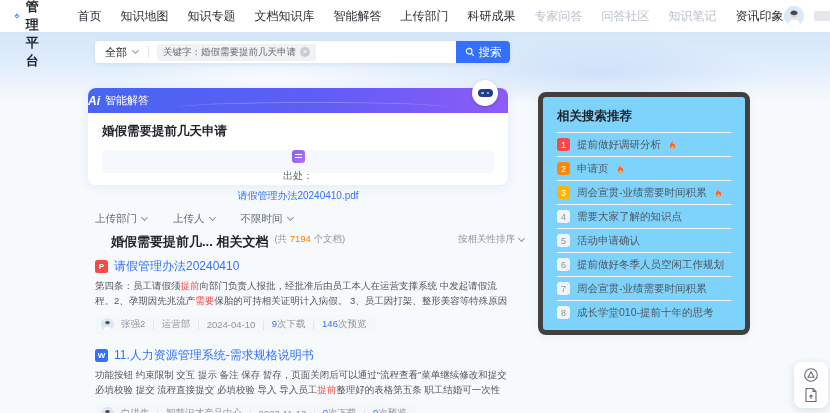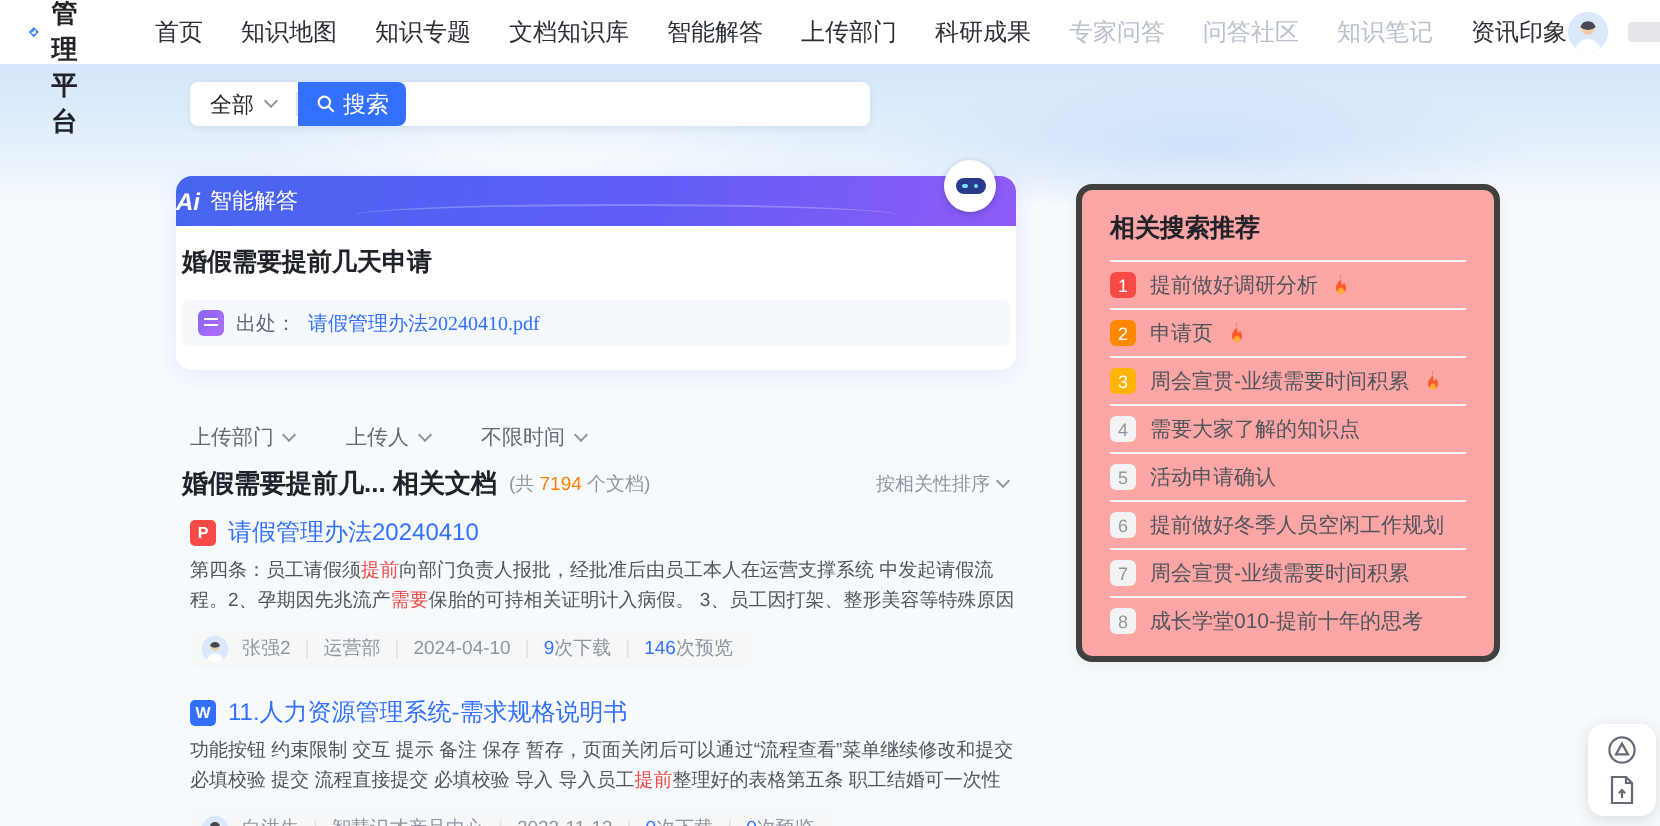--- a/index.html
+++ b/index.html
@@ -23,21 +23,21 @@
   .logo{ display:flex; align-items:center; gap:6px; cursor:pointer; }
   .logo svg{ width:18px; height:18px; }
   .brand{ font-size:13px; font-weight:bold; color:#1f2329; letter-spacing:.5px; }
   .main-nav{ display:flex; gap:19px; margin-left:26px; font-size:12px; color:#2b2f36; }
   .nav-item{ cursor:pointer; white-space:nowrap; }
   .nav-item.muted{ color:#b9c1cd; }
   .header-right{ margin-left:auto; display:flex; align-items:center; gap:10px; }
   .avatar20{ width:20px; height:20px; border-radius:50%; background:#d9e8fb; overflow:hidden; cursor:pointer; }
   .name-masked{ width:40px; height:10px; border-radius:2px; background:#e4e6e9; }
   
-  .search-row{ position:absolute; top:41px; left:95px; width:340px; height:22px; background:#fff;
+  .search-row{ position:absolute; top:41px; left:95px; width:415px; height:22px; background:#fff;
     border-radius:4px; display:flex; align-items:center; box-shadow:0 1px 4px rgba(31,35,41,.08); z-index:5; }
   .scope{ display:flex; align-items:center; gap:6px; padding:0 10px; font-size:11px; color:#1f2329; cursor:pointer; }
   .chev{ display:inline-block; width:5px; height:5px; border-right:1px solid currentColor;
     border-bottom:1px solid currentColor; transform:rotate(45deg); margin-top:-3px; color:#8f959e; }
   .search-divider{ width:1px; height:12px; background:#e5e6eb; }
   .search-input-zone{ flex:1; display:flex; align-items:center; height:100%; cursor:text; }
   .chip{ margin-left:8px; display:flex; align-items:center; gap:4px; background:#f1f2f4;
     border-radius:3px; padding:2px 6px; font-size:9.5px; color:#646a73; cursor:default; }
   .chip-x{ width:10px; height:10px; border-radius:50%; background:#c9ccd1; color:#fff; font-size:8px;
     line-height:10px; text-align:center; cursor:pointer; }
@@ -52,61 +52,61 @@
     display:flex; align-items:center; padding:0 0; color:#fff; }
   .ai-head::after{ content:""; position:absolute; left:90px; right:60px; top:14px; height:10px;
     border-top:1px solid rgba(255,255,255,.25); border-radius:50%; }
   .ai-badge{ font-weight:bold; font-style:italic; font-size:12px; margin-right:5px; }
   .ai-title{ font-size:11px; }
   .robot{ position:absolute; right:10px; top:-8px; width:26px; height:26px; background:#fff;
     border-radius:50%; box-shadow:0 1px 3px rgba(40,40,120,.35); display:flex; align-items:center; justify-content:center; }
   .robot .visor{ width:15px; height:8px; background:#273a8c; border-radius:4px; display:flex;
     align-items:center; justify-content:center; gap:3px; }
   .robot .eye{ width:2.5px; height:2.5px; border-radius:50%; background:#6fe3ff; }
-  .ai-body{ padding:8px 3px 12px;font-family:Liberation Serif, serif; }
+  .ai-body{ padding:8px 14px 12px; }
   .ai-q{ font-size:12.5px; font-weight:bold; color:#1f2329; margin:2px 0 9px; }
   .ai-answer-row{ display:flex; gap:8px; }
   .ai-a{ flex:1; font-size:9.5px; color:#51565d; line-height:14px; }
   .thumbs{ display:flex; gap:8px; align-self:flex-end; }
   .thumb{ cursor:pointer; display:flex; }
   .thumb.down svg{ transform:rotate(180deg); }
   .src-strip{ margin-top:10px; background:#f5f8fc; border-radius:4px; height:23px;
-    display:flex; align-items:center; gap:6px; padding:0 8px; font-size:10px; }
+    display:flex; align-items:center; gap:6px; padding:0 8px; font-size:10px;flex-direction:column; }
   .src-icon{ width:13px; height:13px; border-radius:3px; background:linear-gradient(135deg,#8a63f7,#b06ef8);
     position:relative; flex:none; }
   .src-icon::before{ content:""; position:absolute; left:3px; top:3.5px; width:7px; height:1.4px;
     background:#fff; box-shadow:0 3px 0 #fff; }
   .src-label{ color:#646a73; }
   .src-link{ color:#3370ff; cursor:pointer; }
   
   .filters{ position:absolute; top:212px; left:95px; display:flex; gap:26px; font-size:10.5px; color:#646a73; }
   .filter{ display:flex; align-items:center; gap:5px; cursor:pointer; }
-  .results-header{ position:absolute; top:233px; left:91px; width:413px; display:flex; align-items:center; }
+  .results-header{ position:absolute; top:233px; left:111px; width:413px; display:flex; align-items:flex-start; }
   .res-title{ font-size:13px; font-weight:bold; color:#1f2329; }
   .res-count{ font-size:9.5px; color:#8f959e; margin-left:6px; }
   .res-count .cnum{ color:#ff7d00; }
   .res-sort{ margin-left:auto; font-size:9.5px; color:#8f959e; display:flex; gap:4px; align-items:center; cursor:pointer; }
   .results-list{ position:absolute; top:258px; left:95px; width:413px; }
   .result{ margin-bottom:12px; }
   .r-title-row{ display:flex; align-items:center; gap:6px; margin-bottom:4px; }
   .ficon{ width:13px; height:13px; border-radius:2.5px; color:#fff; font-size:8px; font-weight:bold;
     display:flex; align-items:center; justify-content:center; flex:none; }
   .ficon.pdf{ background:#f54a45; }
   .ficon.doc{ background:#3370ff; }
   .r-title{ font-size:12px; color:#3370ff; cursor:pointer; }
   .r-snippet{ font-size:9.5px; color:#51565d; line-height:14.5px; max-height:29px; overflow:hidden; }
   .hl{ color:#f54a45; }
   .r-meta{ margin-top:7px; display:inline-flex; align-items:center; gap:7px; background:#f6f7f9;
     border-radius:3px; padding:3px 10px 3px 6px; font-size:9.5px; color:#8f959e; }
   .meta-num{ color:#3370ff; }
   .meta-div{ color:#dde0e4; }
   .avatar12{ width:13px; height:13px; border-radius:50%; background:#dbe9fb; overflow:hidden; flex:none; }
   
-  .sidebar{ position:absolute; left:538px; top:92px; width:212px; background:#fca5a5;
-    border:3px solid #404040; border-radius:8px; box-shadow:0 2px 8px rgba(31,35,41,.05);
+  .sidebar{ position:absolute; left:538px; top:92px; width:212px; background:#7dd3fc;
+    border:5px solid #404040; border-radius:8px; box-shadow:0 2px 8px rgba(31,35,41,.05);
     padding:11px 14px 6px; z-index:4; }
   .sb-title{ font-size:12.5px; font-weight:bold; color:#1f2329; padding-bottom:7px; }
   .sb-item{ display:flex; align-items:center; gap:7px; height:24px; border-top:1px solid #f2f3f5;
     font-size:10.5px; color:#51565d; cursor:pointer; white-space:nowrap; overflow:hidden; }
   .rank{ min-width:13px; height:13px; border-radius:3px; font-size:9px; display:flex; align-items:center;
     justify-content:center; color:#fff; flex:none; }
   .rank.gray{ background:#f2f3f5; color:#8f959e; }
   .flame{ display:flex; flex:none; }
   
   .float-panel{ position:absolute; left:794px; top:362px; width:34px; height:46px; background:#fff;
@@ -159,20 +159,26 @@
 
   </div>
 </div>
 
 <div class="search-row">
   <div class="scope">
     <span>全部</span>
     <i class="chev"></i>
   </div>
   <div class="search-divider"></div>
+  <div class="search-input-zone">
+    <span class="chip">
+      <span>关键字：婚假需要提前几天申请</span>
+      <span class="chip-x">×</span>
+    </span>
+  </div>
   <button class="search-btn">
     <svg width="10" height="10" viewBox="0 0 12 12">
       <circle cx="5" cy="5" r="3.4" fill="none" stroke="#fff" stroke-width="1.3"></circle>
       <path d="M7.6 7.6 L10.6 10.6" stroke="#fff" stroke-width="1.3"></path>
     </svg>
     <span>搜索</span>
   </button>
 </div>
 
 <div class="ai-card">

